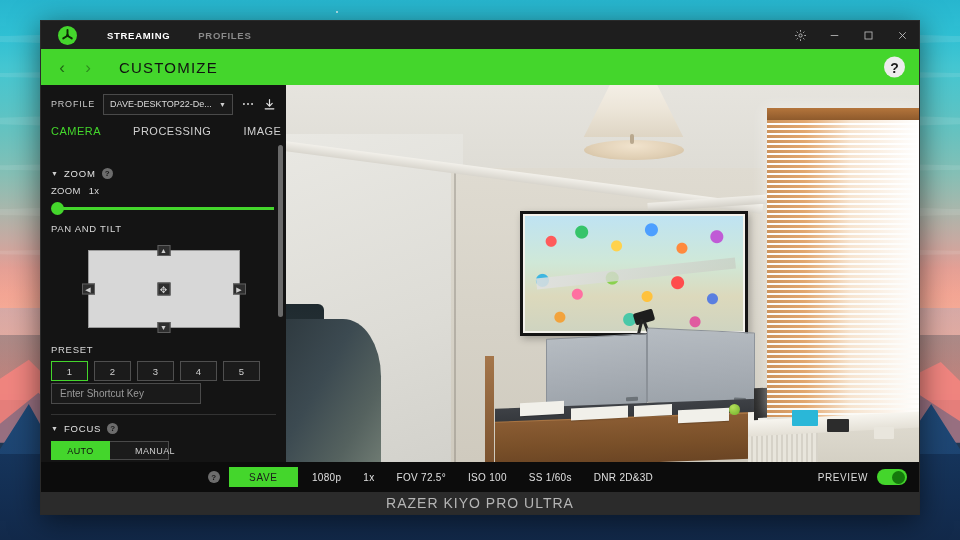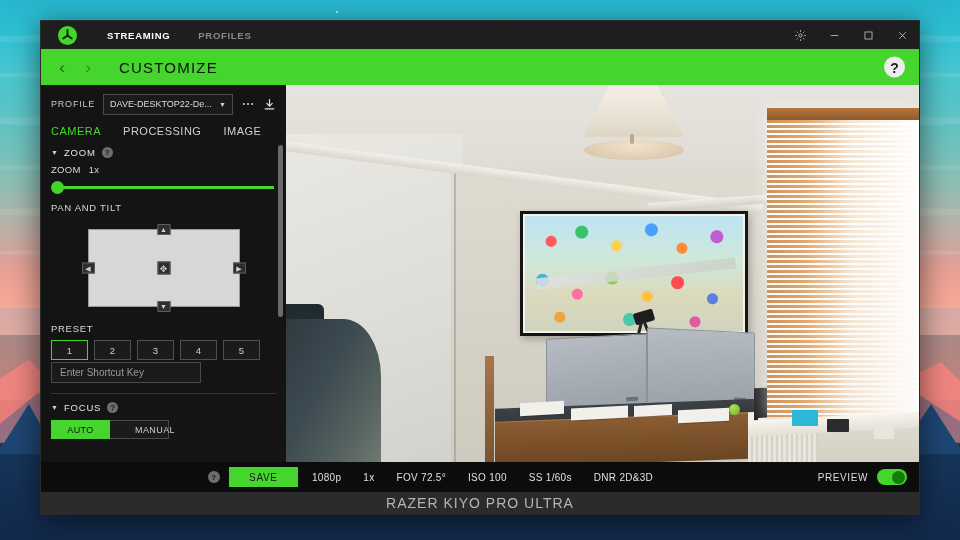--- a/index.html
+++ b/index.html
@@ -140,29 +140,29 @@
   .profile-select {
     flex: 1; height: 21px; border: 1px solid #4a4a4a; background: #1a1a1a;
     display: flex; align-items: center; padding: 0 6px;
     font-size: 9px; color: #dcdcdc; cursor: pointer; gap: 4px;
     max-width: 132px;
   }
   .profile-select .ptext { overflow: hidden; white-space: nowrap; flex: 1; }
   .caret { font-size: 7px; color: #cfcfcf; }
   .icon-btn { color: #d8d8d8; cursor: pointer; display: flex; align-items: center; }
 
-  .subtabs { display: flex; gap: 0; padding: 6px 10px 4px 10px; }
+  .subtabs { display: flex; gap: 10px; padding: 6px 10px 4px 10px; }
   .subtab {
     font-size: 11px; letter-spacing: .5px; color: #d0d0d0;
     cursor: pointer; padding-right: 22px;
   }
   .subtab.active { color: #44d62c; }
 
   .scroll-area {
-    flex: 1; overflow: hidden; position: relative; padding: 0 10px;
+    flex: 1; overflow: hidden; position: relative; padding: 0 10px; margin-top: 21px;
   }
   .section-head {
     display: flex; align-items: center; gap: 6px; padding: 6px 0 2px 0;
   }
   .tri { color: #cfcfcf; font-size: 7px; }
   .section-title { font-size: 9.5px; letter-spacing: .8px; color: #e2e2e2; }
   .qmark {
     width: 11px; height: 11px; border-radius: 50%; background: #6d6d6d;
     color: #181818; font-size: 8px; font-weight: bold;
     display: flex; align-items: center; justify-content: center; cursor: pointer;

